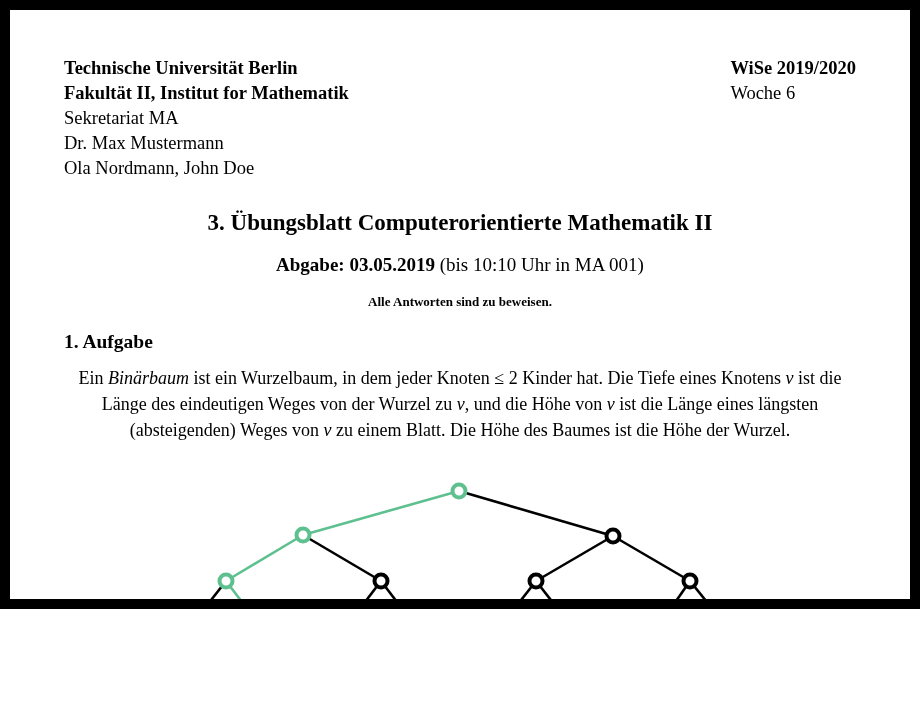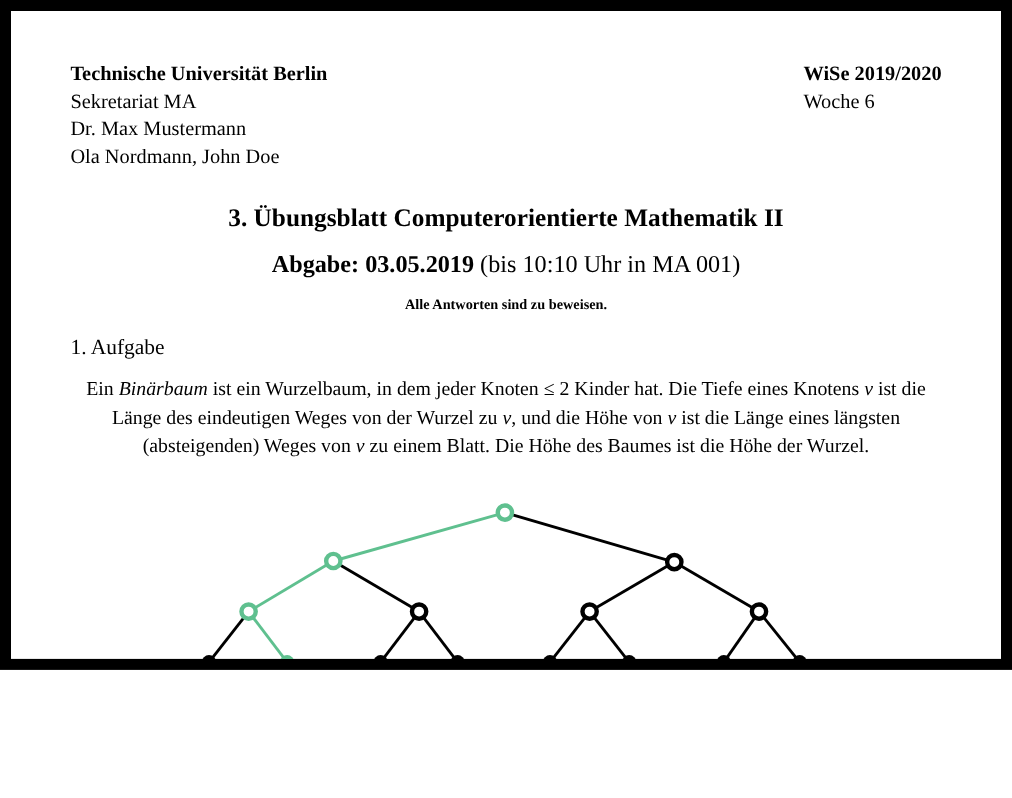--- a/index.html
+++ b/index.html
@@ -36,40 +36,40 @@
   .b { font-weight: bold; }
   .sheet-title {
     text-align: center;
     font-size: 23px;
     line-height: 30px;
     font-weight: bold;
     margin: 27px 0 0 0;
   }
   .submission {
     text-align: center;
-    font-size: 22px;
+    font-size: 19px;
     line-height: 24px;
     margin: 15px 0 0 0;
   }
   .notice {
     text-align: center;
     font-size: 13px;
     line-height: 24px;
     font-weight: bold;
     margin: 13px 0 0 0;
   }
   .task-row {
     display: flex;
     justify-content: space-between;
     align-items: baseline;
     margin-top: 15px;
     font-size: 19.5px;
     line-height: 25px;
   }
-  .task-heading { font-weight: normal; }
+  .task-heading { font-weight: bold; }
   .body-text {
     font-size: 18px;
     line-height: 26px;
     margin: 11px 0 0 0;
     text-align: center;
   }
   .it { font-style: italic; }
   figure.tree {
     margin: 26px 0 0 100px;
     padding: 0;
@@ -78,20 +78,21 @@
 </style>
 </head>
 <body>
 
 <div class="page">
   <div class="content">
 
     <header class="letterhead">
       <div class="lh-left">
         <div class="b">Technische Universität Berlin</div>
+        <div class="b">Fakultät II, Institut for Mathematik</div>
         <div>Sekretariat MA</div>
         <div>Dr. Max Mustermann</div>
         <div>Ola Nordmann, John Doe</div>
       </div>
       <div class="lh-right">
         <div class="b">WiSe 2019/2020</div>
         <div>Woche 6</div>
       </div>
     </header>
 

